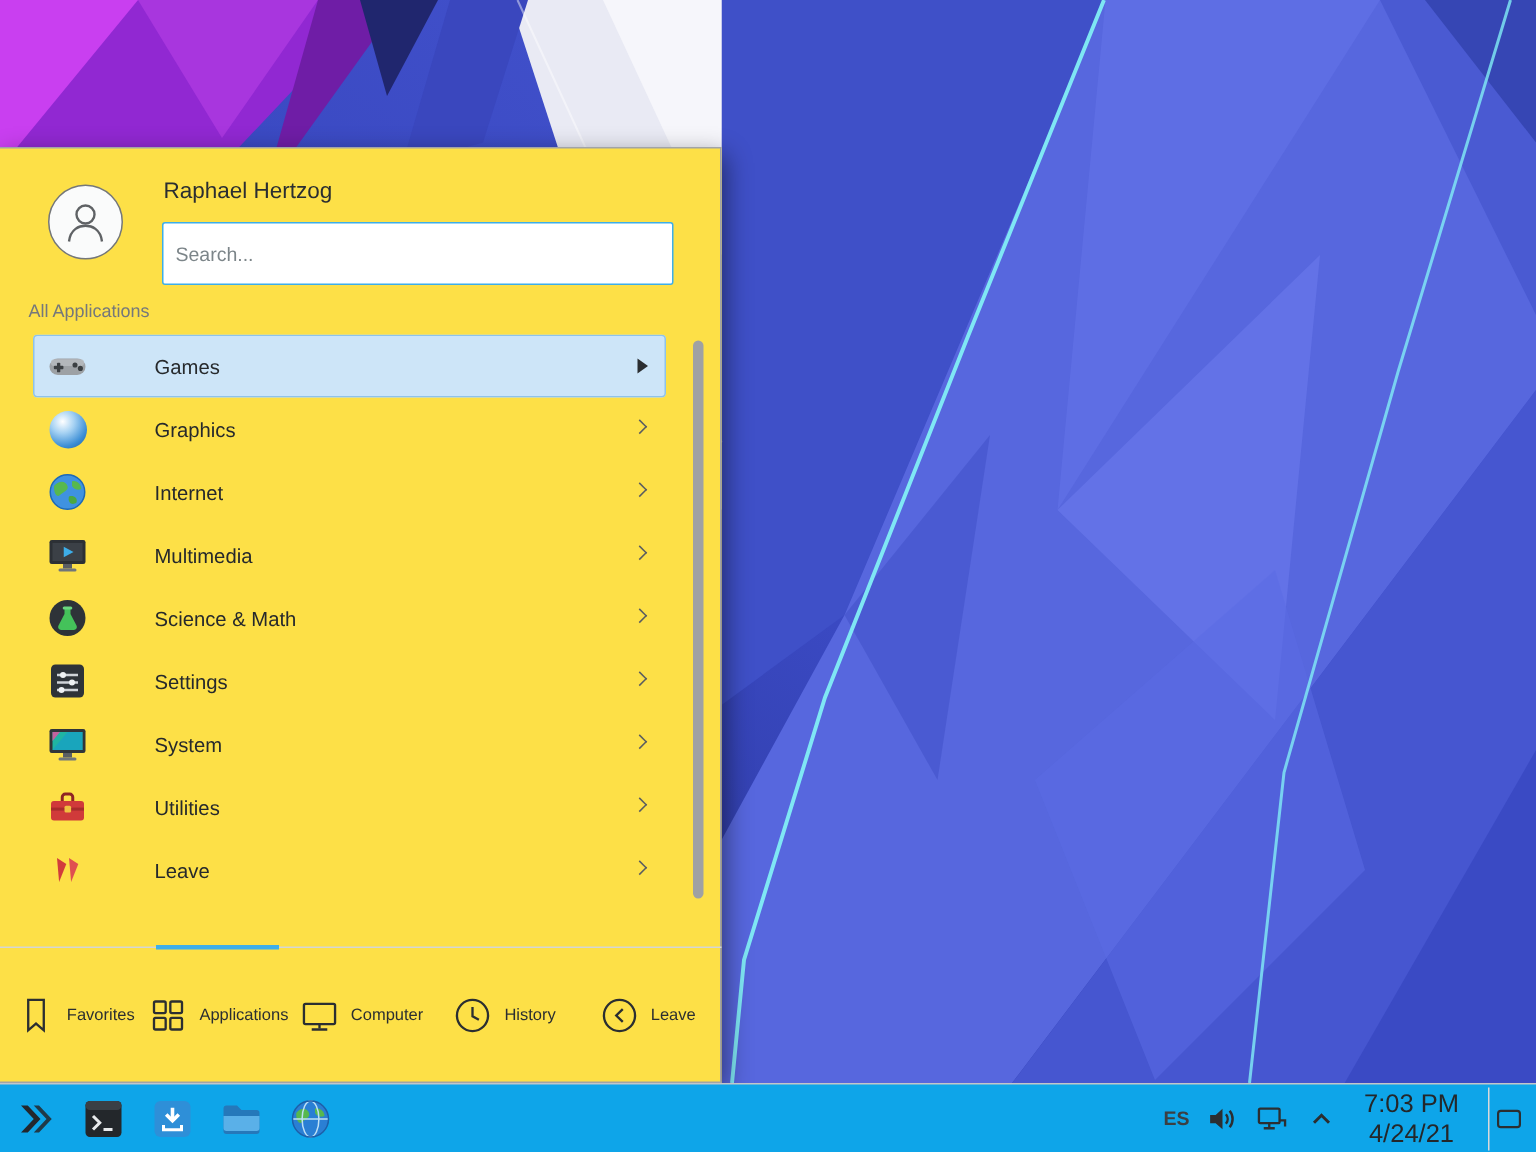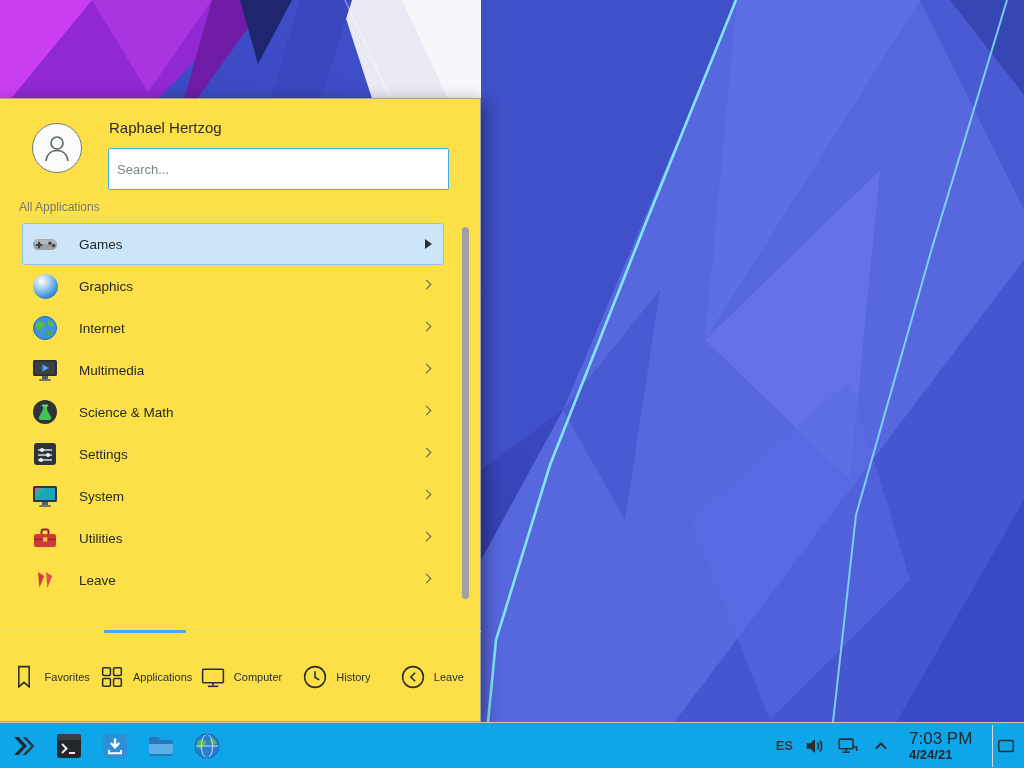--- a/index.html
+++ b/index.html
@@ -14,21 +14,21 @@
           border:1px solid #74777a;background:#fafbfb;display:flex;align-items:center;justify-content:center;}
   .user-name{position:absolute;left:109px;top:20px;font-size:15px;color:#2b2e31;}
   .search{position:absolute;left:108px;top:49px;width:341px;height:42px;border:1px solid #3daee9;
           border-radius:2px;background:#fff;font-size:13px;padding:0 8px;color:#2b2e31;outline:none;
           font-family:"Liberation Sans","DejaVu Sans",sans-serif;}
   .search::placeholder{color:#7c8589;}
   .section-label{position:absolute;left:19px;top:101px;font-size:12px;color:#75787b;}
 
   .app-list{position:absolute;left:0;top:124px;width:481px;height:410px;overflow:hidden;}
   .app-row{height:42px;display:flex;align-items:center;margin:0 37px 0 22px;padding-left:9px;
-           border-radius:3px;position:relative;cursor:default;}
+           border-radius:3px;position:relative;cursor:default;gap:24px;}
   .app-row.selected{background:#cde5f8;box-shadow:inset 0 0 0 1px #8ec3ea;}
   .cat-icon{width:28px;height:28px;display:flex;align-items:center;justify-content:center;flex:0 0 28px;}
   .app-label{margin-left:20px;font-size:13.5px;color:#26292c;}
   .chevron{position:absolute;right:14px;top:50%;width:7px;height:7px;margin-top:-5px;
            border-right:1.6px solid #5a5d60;border-top:1.6px solid #5a5d60;transform:rotate(45deg);}
   .tri{position:absolute;right:12px;top:50%;margin-top:-5px;width:0;height:0;
        border-left:7px solid #2b2e31;border-top:5px solid transparent;border-bottom:5px solid transparent;}
   .sphere{width:25px;height:25px;border-radius:50%;
           background:radial-gradient(circle at 35% 28%, #ffffff, #a6d2f3 32%, #3d8fd6 68%, #19599f);}
 
@@ -42,23 +42,23 @@
   .tab-indicator{position:absolute;top:-2px;left:104px;width:82px;height:3px;background:#3daee9;}
 
   
   .taskbar{position:absolute;left:0;top:722px;width:1024px;height:46px;background:#0ea5e9;
            border-top:1px solid #c4c6c8;display:flex;align-items:center;padding:0 6px;}
   .task-icons{display:flex;align-items:center;gap:13px;}
   .task-icon{width:33px;height:33px;display:flex;align-items:center;justify-content:center;}
   .tray{margin-left:auto;display:flex;align-items:center;gap:11px;}
   .kbd-layout{font-size:13px;font-weight:bold;color:#3c3f42;}
   .tray-icon{width:22px;height:22px;display:flex;align-items:center;justify-content:center;}
-  .clock{color:#24272a;line-height:1.12;margin:0 6px;min-width:64px;}
+  .clock{text-align:center;color:#24272a;line-height:1.12;margin:0 6px;min-width:64px;}
   .clock-time{font-size:17px;}
-  .clock-date{font-size:13px;font-weight:bold;}
+  .clock-date{font-size:17px;}
   .show-desktop{width:26px;height:42px;display:flex;align-items:center;justify-content:center;
                 border-left:1px solid #d9dadb;margin-left:2px;}
 </style>
 </head>
 <body>
 
 <div class="desktop">
 
   <svg class="wallpaper" viewBox="0 0 1024 768" preserveAspectRatio="none">
     <defs>

